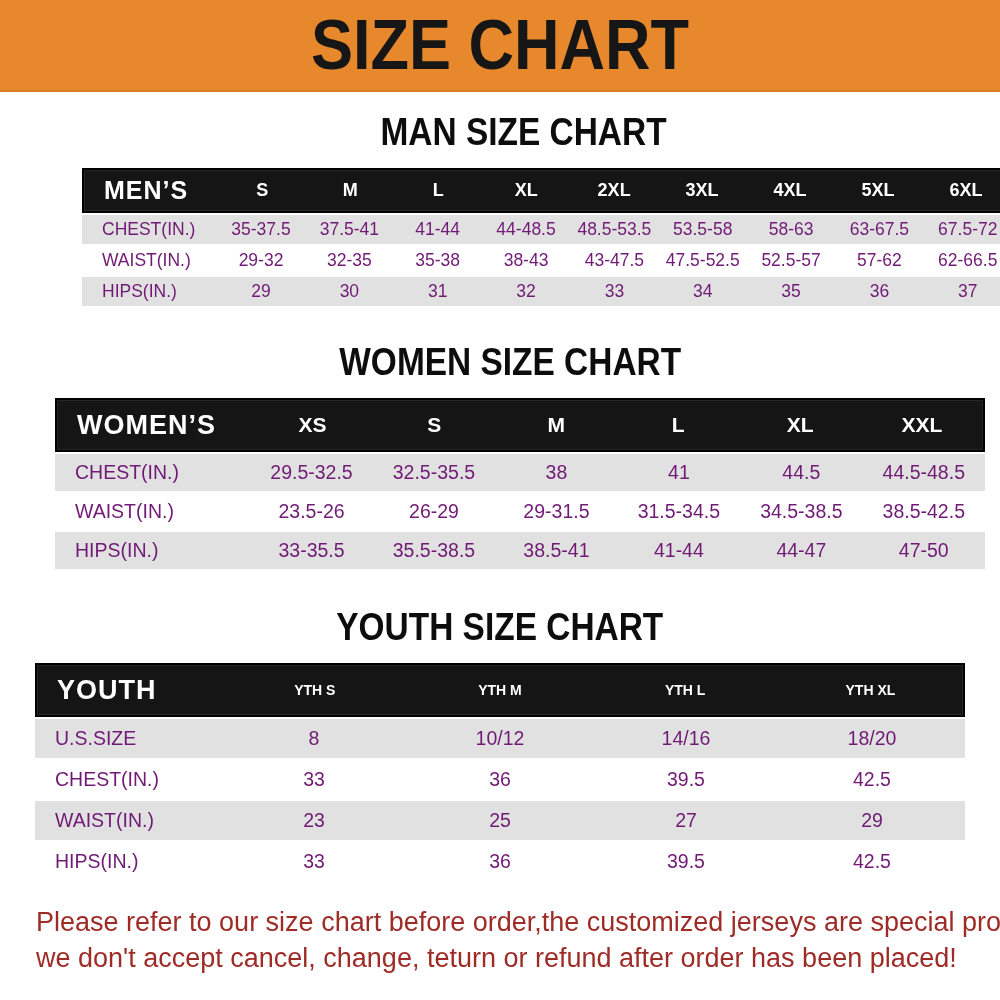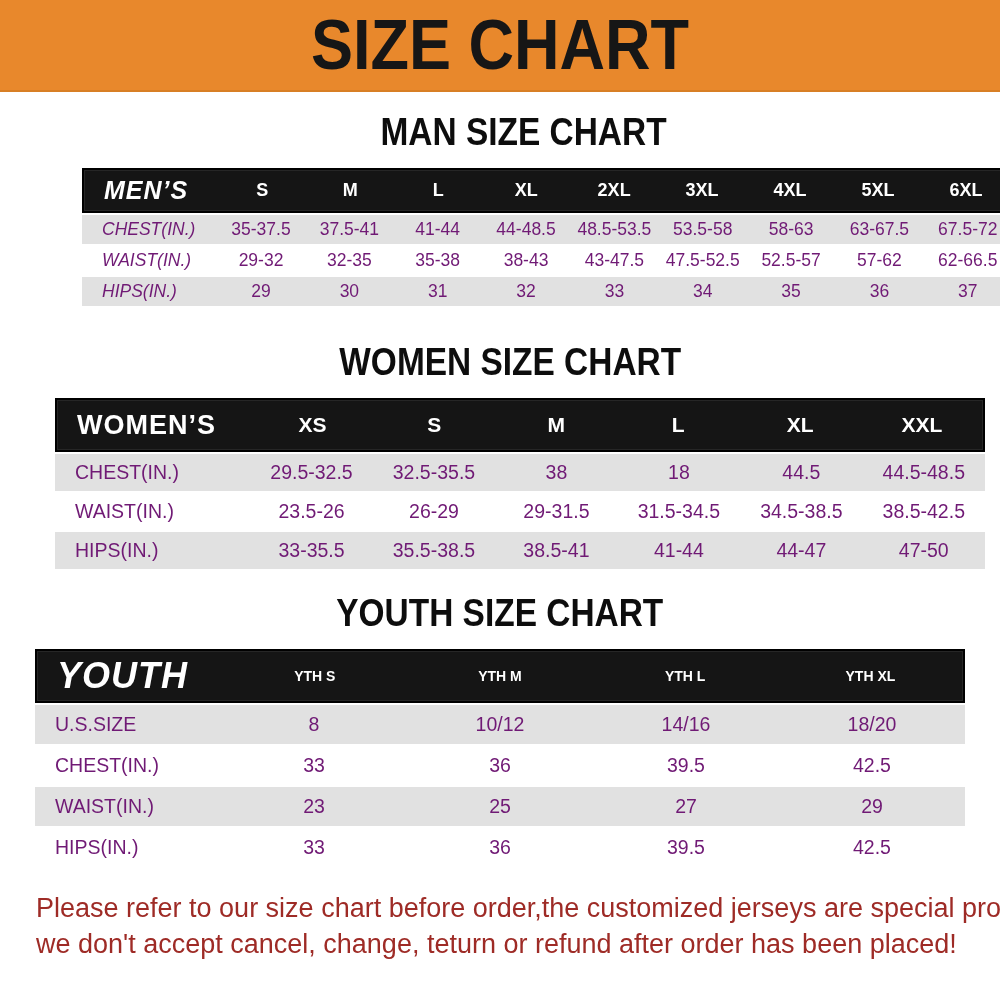--- a/index.html
+++ b/index.html
@@ -31,57 +31,57 @@
     margin:0;
     text-align:center;
     line-height:44px;
     font-size:38px;
     font-weight:bold;
     color:#0d0d0d;
   }
   .section-title .condense{display:inline-block;transform:scaleX(.88);white-space:nowrap;}
   .sec-men{margin-top:18px;padding-left:47px;}
   .sec-women{margin-top:34px;margin-left:20px;}
-  .sec-youth{margin-top:22px;}
+  .sec-youth{margin-top:36px;}
   
   .size-table{margin:14px 35px 0;width:930px;box-sizing:border-box;}
   .trow{display:flex;align-items:center;}
   .trow.thead{
     background:var(--header-bg,#151515);
     border:2px solid #000;
     box-shadow:inset 0 0 0 1px #262626;
     color:#fff;
     box-sizing:border-box;
   }
   .trow.tdata{border-top:2px solid #fff;box-sizing:border-box;color:#701a75;}
   .trow.tdata:nth-child(even){background:var(--row-alt-bg,#E1E1E1);}
   .cell{box-sizing:border-box;}
   .cell.label{padding-left:20px;text-align:left;}
   .cell.col,.cell.val{flex:1;text-align:center;}
   .cell.corner{font-weight:bold;letter-spacing:1px;}
   .cell.col{font-weight:bold;}
   
   .table-men .thead{height:45px;}
   .table-men .tdata{height:31px;}
-  .table-men .cell.label{width:14.5%;font-style:italic;}
+  .table-men .cell.label{width:14.5%;}
   .table-men .cell.corner{font-size:25px;}
   .table-men .cell.col{font-size:18px;}
   .table-men .tdata .cell{font-size:17.5px;}
   
   .table-women .thead{height:54px;}
   .table-women .tdata{height:39px;}
   .table-women .cell.label{width:21%;}
   .table-women .cell.corner{font-size:27px;}
   .table-women .cell.col{font-size:21px;}
   .table-women .tdata .cell{font-size:19.5px;}
   
   .table-youth .thead{height:54px;}
   .table-youth .tdata{height:41px;}
   .table-youth .cell.label{width:20%;}
-  .table-youth .cell.corner{font-size:36px;font-style:italic;}
+  .table-youth .cell.corner{font-size:27px;}
   .table-youth .cell.col{font-size:14px;}
   .table-youth .tdata .cell{font-size:19.5px;}
   
   .footer{
     margin:24px 36px 0;
     color:var(--footer-text,#9E2B26);
     font-size:27px;
     line-height:1.33;
   }
   .footer-line{white-space:nowrap;}
@@ -159,21 +159,21 @@
           <div class="cell col">M</div>
           <div class="cell col">L</div>
           <div class="cell col">XL</div>
           <div class="cell col">XXL</div>
         </div>
         <div class="trow tdata">
           <div class="cell label">CHEST(IN.)</div>
           <div class="cell val">29.5-32.5</div>
           <div class="cell val">32.5-35.5</div>
           <div class="cell val">38</div>
-          <div class="cell val">18</div>
+          <div class="cell val">41</div>
           <div class="cell val">44.5</div>
           <div class="cell val">44.5-48.5</div>
         </div>
         <div class="trow tdata">
           <div class="cell label">WAIST(IN.)</div>
           <div class="cell val">23.5-26</div>
           <div class="cell val">26-29</div>
           <div class="cell val">29-31.5</div>
           <div class="cell val">31.5-34.5</div>
           <div class="cell val">34.5-38.5</div>

